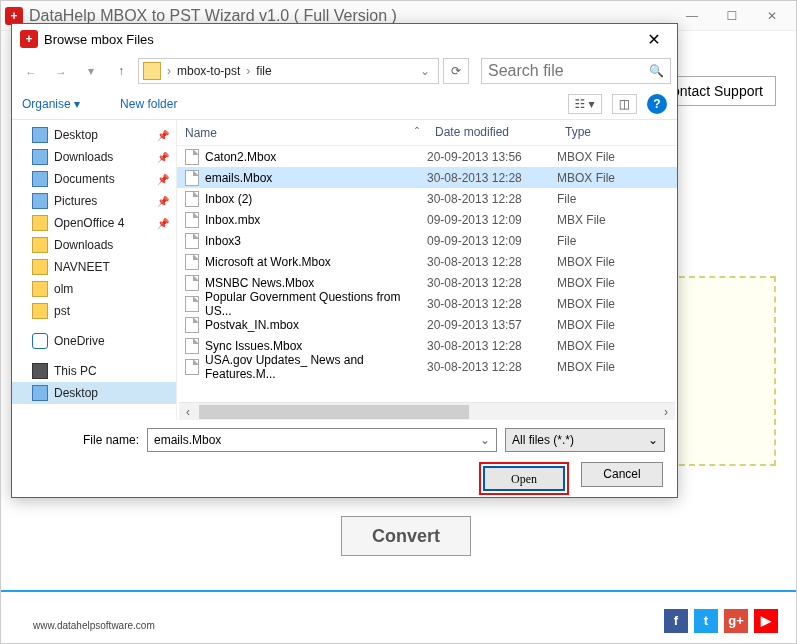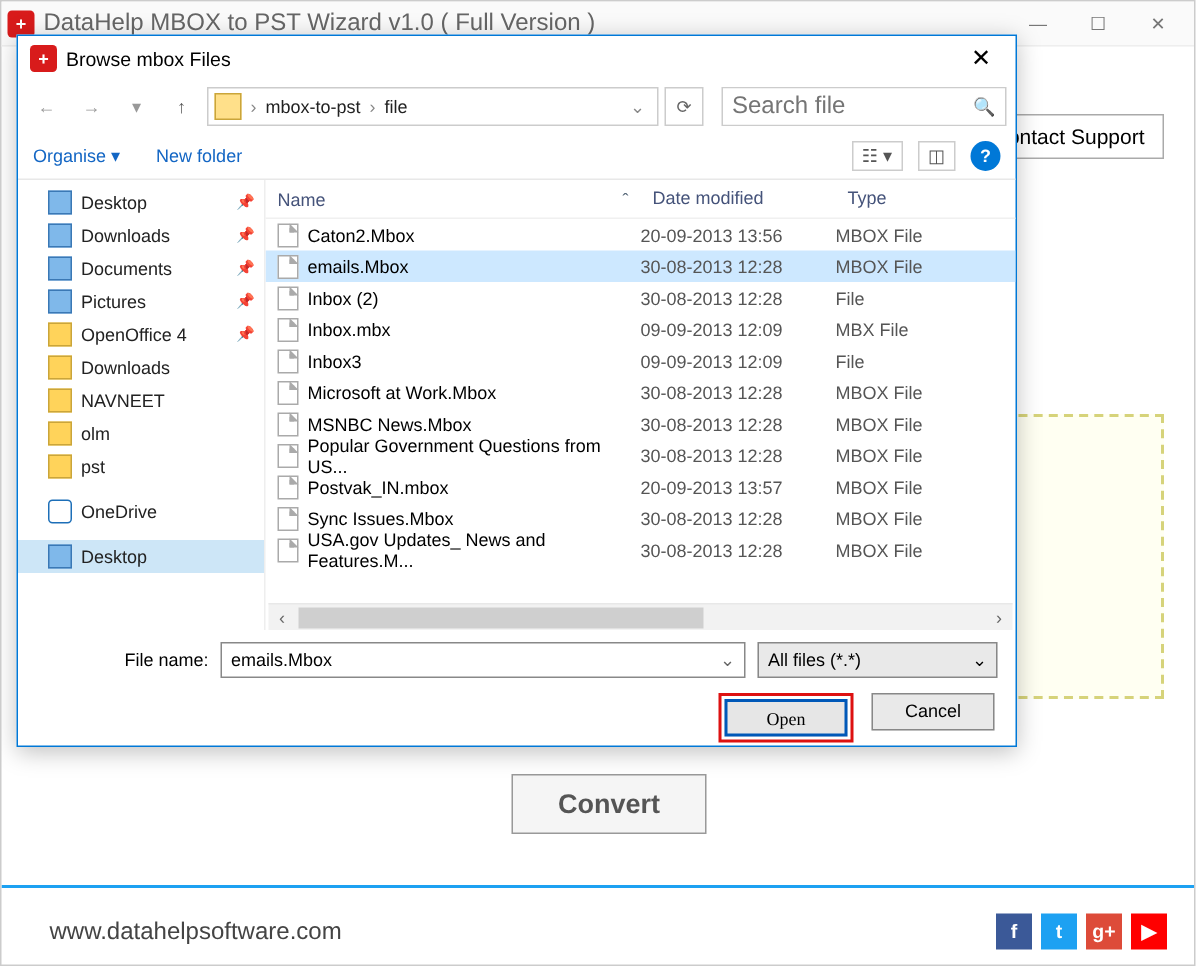--- a/index.html
+++ b/index.html
@@ -6,21 +6,21 @@
 body { background: #fff; width: 797px; height: 644px; position: relative; overflow: hidden; border: 1px solid #ccc; }
 
 
 .app-titlebar { height: 30px; background: #fafafa; display: flex; align-items: center; padding: 0 4px; border-bottom: 1px solid #eee; color:#666; }
 .app-titlebar .app-icon { width:18px; height:18px; background:#d81b1b; border-radius:3px; color:#fff; text-align:center; line-height:18px; font-weight:bold; margin-right:6px;}
 .app-titlebar .title { flex:1; font-size:16px; }
 .app-titlebar .win-btn { width:40px; height:28px; text-align:center; line-height:28px; color:#777; }
 .contact-btn { position:absolute; right:20px; top:75px; border:1px solid #aaa; padding:6px 12px; background:#fff; font-size:14px;}
 .drop-area { position:absolute; left:415px; top:275px; width:360px; height:190px; border:2px dashed #d6d37a; background:#fffff2;}
 .convert-btn { position:absolute; left:340px; top:515px; width:130px; height:40px; border:1px solid #999; background:#f5f5f5; font-size:18px; color:#555; text-align:center; line-height:38px; font-weight:600;}
-.footer-url { position:absolute; left:32px; bottom:12px; font-size:16px; color:#444;}
+.footer-url { position:absolute; left:32px; bottom:12px; font-size:10px; color:#444;}
 .social { position:absolute; right:18px; bottom:10px; display:flex; gap:6px;}
 .social div{ width:24px; height:24px; color:#fff; font-weight:bold; text-align:center; line-height:24px; font-size:13px;}
 .fb{background:#3b5998}.tw{background:#1da1f2}.gp{background:#dd4b39}.yt{background:#ff0000}
 .topline{position:absolute; left:0; top:589px; width:797px; height:2px; background:#1da1f2;}
 
 
 .dialog { position:absolute; left:10px; top:22px; width:667px; height:475px; background:#fff; border:1px solid #0078d7; box-shadow:0 3px 15px rgba(0,0,0,.25);}
 .dlg-title { height:30px; display:flex; align-items:center; padding:0 8px;}
 .dlg-title .app-icon { width:18px;height:18px;background:#d81b1b;border-radius:3px;color:#fff;text-align:center;line-height:18px;font-weight:bold;margin-right:6px;}
 .dlg-title span{font-size:13px;}
@@ -31,21 +31,21 @@
 .nav-arrow.enabled{color:#555;}
 .breadcrumb{flex:1; height:26px; border:1px solid #ccc; display:flex; align-items:center; padding:0 4px; gap:2px;}
 .bc-icon{width:18px;height:18px;background:#ffe08a;border:1px solid #caa53a;}
 .bc-sep{color:#888; padding:0 4px;}
 .bc-item{color:#222;}
 .refresh{width:26px;height:26px;border:1px solid #ccc;text-align:center;line-height:24px;color:#666;}
 .search{width:190px;height:26px;border:1px solid #ccc; position:relative; margin-left:8px;}
 .search input{border:none;width:100%;height:100%;padding:0 24px 0 6px;font-size:16px;color:#666;outline:none;}
 .search .sicon{position:absolute;right:6px;top:5px;color:#888;}
 
-.toolbar{height:32px;border-bottom:1px solid #e8e8e8;display:flex;align-items:center;padding:0 10px;gap:24px;}
+.toolbar{height:32px;border-bottom:1px solid #e8e8e8;display:flex;align-items:center;padding:0 10px;gap:40px;}
 .toolbar .link{color:#1366c4;font-size:12px;}
 .toolbar .right{margin-left:auto;display:flex;gap:10px;align-items:center;}
 .view-btn{border:1px solid #ccc;padding:2px 6px;color:#555;}
 .help-btn{width:20px;height:20px;border-radius:50%;background:#0078d7;color:#fff;text-align:center;line-height:20px;font-weight:bold;}
 
 .body-area{display:flex;height:300px;}
 .tree{width:165px;border-right:1px solid #eee;padding:4px 0;overflow:hidden;}
 .tree-item{display:flex;align-items:center;height:22px;padding:0 6px 0 20px;gap:6px;color:#222;white-space:nowrap;}
 .tree-item.d2{}
 .tree-item.sel{background:#cde6f7;}
@@ -192,20 +192,24 @@
         <div class="tree-item d2">
           <div class="ticon i-folder"></div>
           <span>pst</span>
         </div>
         <div style="height: 8px;"></div>
         <div class="tree-item">
           <div class="ticon i-cloud"></div>
           <span>OneDrive</span>
         </div>
         <div style="height: 8px;"></div>
+        <div class="tree-item">
+          <div class="ticon i-monitor"></div>
+          <span>This PC</span>
+        </div>
         <div class="tree-item d2 sel">
           <div class="ticon i-blue"></div>
           <span>Desktop</span>
         </div>
       </div>
     <div class="files">
       <div class="headers">
         <div class="c-name">
             <span>Name</span>
             <span class="sort-arrow" style="margin-left:auto">ˆ</span>

